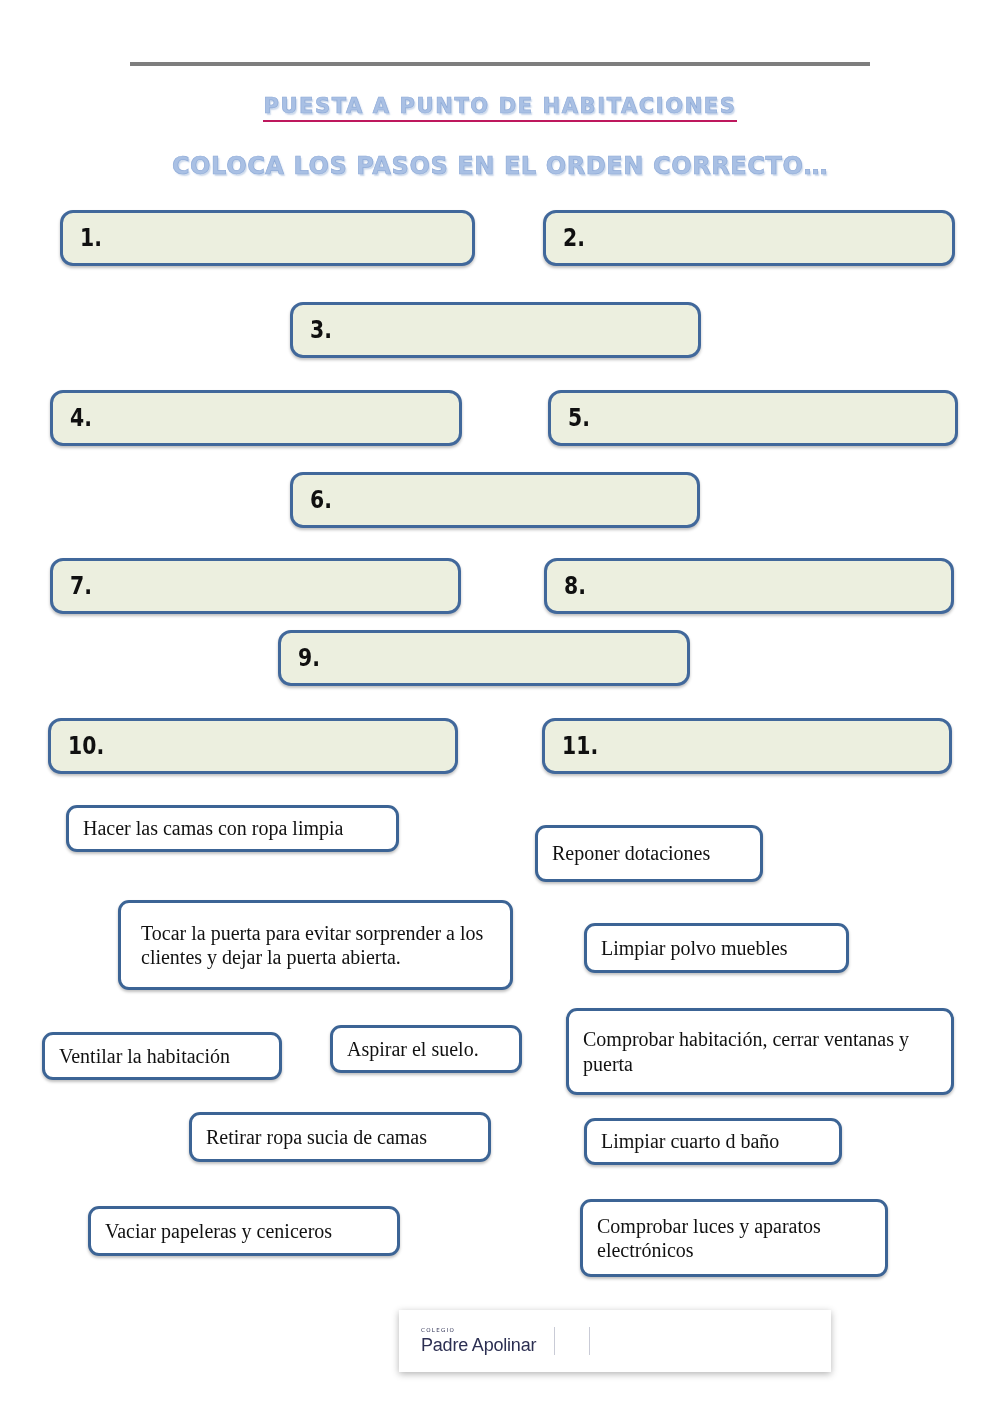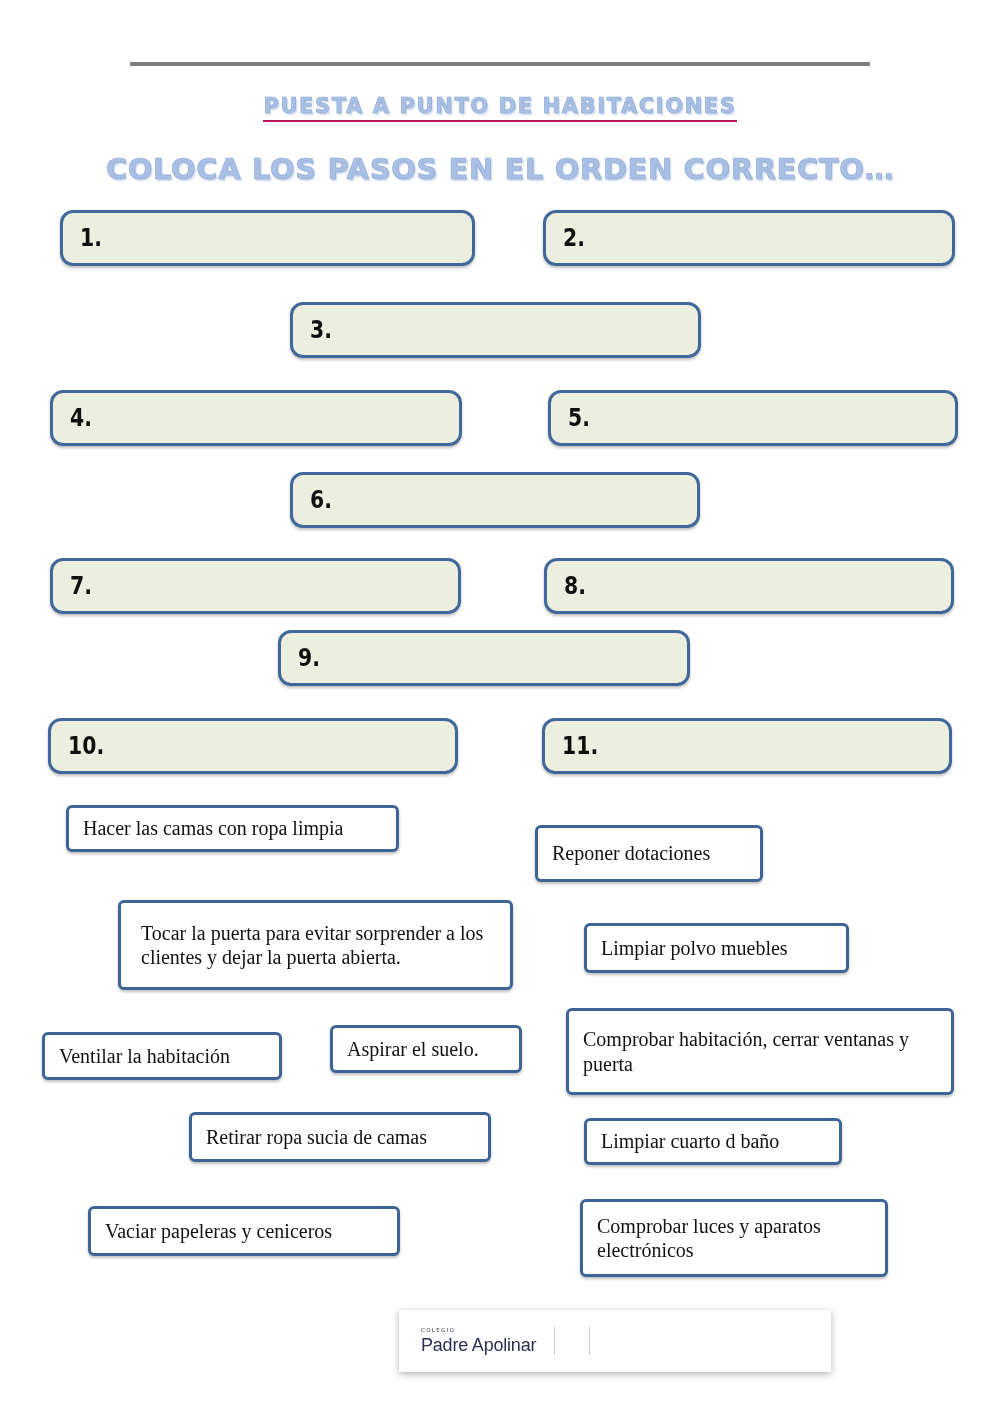--- a/index.html
+++ b/index.html
@@ -85,21 +85,21 @@
     top: 94px;
     font-size: 21px;
     letter-spacing: 1.6px;
   }
   .title-1 span {
     border-bottom: 2px solid #be185d;
     padding-bottom: 2px;
   }
   .title-2 {
     top: 152px;
-    font-size: 29px;
+    font-size: 24px;
     letter-spacing: 0.6px;
   }
 
   
   .slot {
     position: absolute;
     box-sizing: border-box;
     background: #ecefdf;
     border: 3px solid #41689b;
     border-radius: 13px;
@@ -117,21 +117,21 @@
     transform-origin: left center;
     display: inline-block;
   }
 
   
   .card {
     position: absolute;
     box-sizing: border-box;
     background: #ffffff;
     border: 3px solid #3c6495;
-    border-radius: 6px;
+    border-radius: 11px;
     box-shadow: 0 2px 3px rgba(0,0,0,0.25);
     display: flex;
     align-items: center;
     padding: 4px 14px;
   }
   .card-text {
     font-family: "Liberation Serif", serif;
     font-size: 20px;
     line-height: 1.22;
     color: #111111;

